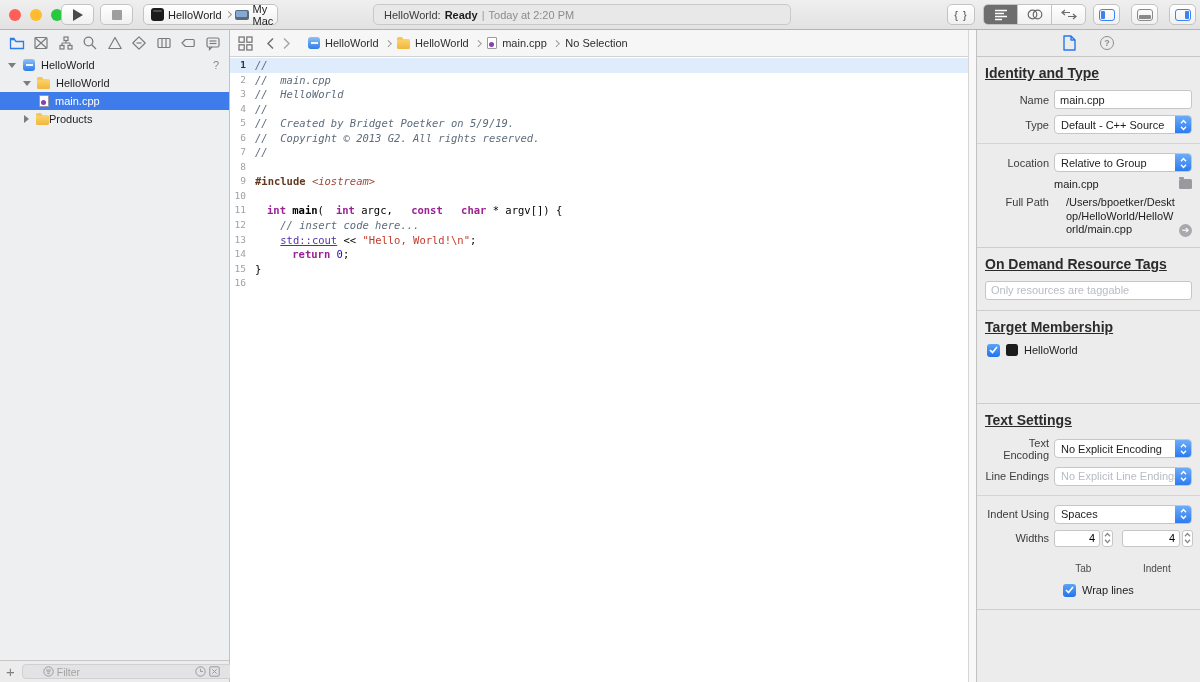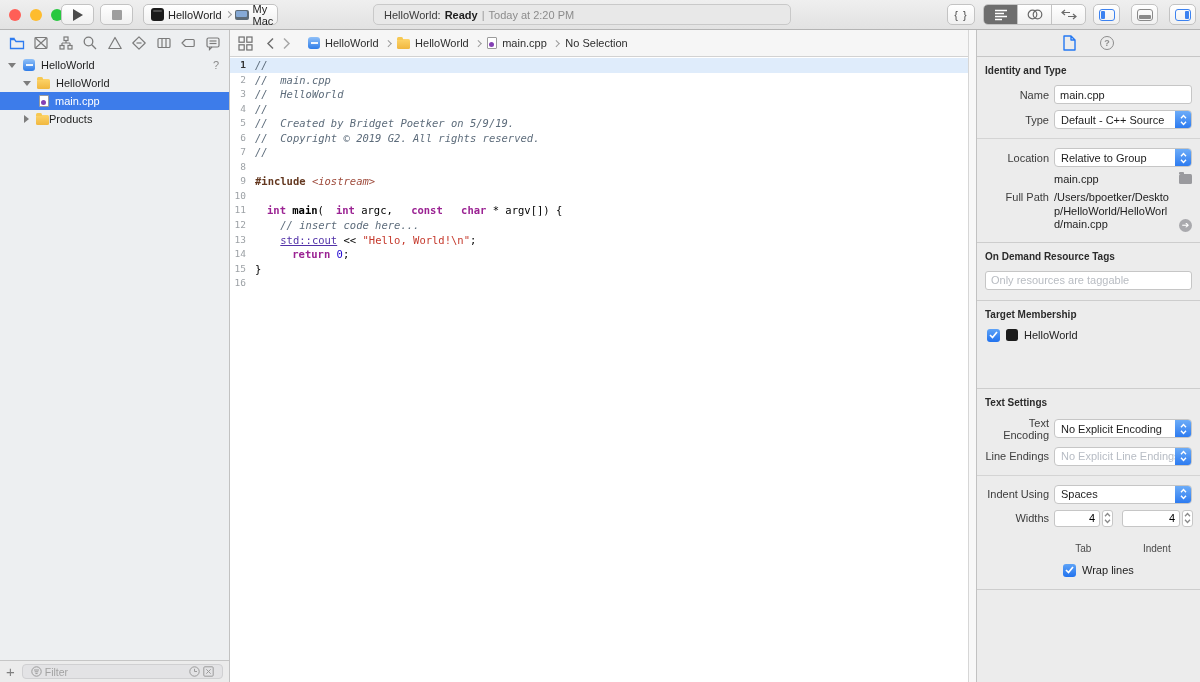--- a/index.html
+++ b/index.html
@@ -66,21 +66,21 @@
     background:#f6c853; border-radius:1.5px 1.5px 0 0; }
   .cppdoc { width:10px; height:12px; background:#fff; border:1px solid #9b9b9b; border-radius:1px;
     position:relative; flex:none; }
   .cppdoc:after { content:""; position:absolute; left:1px; top:3.5px; width:5px; height:5px;
     border-radius:50%; background:#8440b4; }
   .qbadge { position:absolute; right:10px; color:#8a8a8a; }
   .nav-footer { position:absolute; bottom:0; left:0; right:0; height:22px; background:#ececec;
     border-top:1px solid #c6c6c6; display:flex; align-items:center; padding:0 6px; }
   .plus { color:#7f7f7f; font-size:15px; font-weight:300; line-height:10px; }
   .filterbox { flex:1; margin-left:7px; height:15px; background:#e3e3e5; border:1px solid #d0d0d2;
-    border-radius:4px; display:flex; align-items:center; padding:0 8px; gap:3px; }
+    border-radius:4px; display:flex; align-items:center; padding:0 20px; gap:3px; }
   .filterbox input { flex:1; border:none; background:transparent; outline:none; font-size:10.5px;
     font-family:"Liberation Sans",sans-serif; color:#555; min-width:0; }
   .filterbox input::placeholder { color:#a2a2a2; }
 
   
   .editor { position:absolute; top:30px; left:230px; width:738px; bottom:0; background:#fff; }
   .jumpbar { height:27px; background:#f6f6f6; border-bottom:1px solid #d2d2d2; display:flex;
     align-items:center; padding:0 8px; gap:7px; color:#2e2e2e; }
   .jb-sep { width:4.5px; height:4.5px; border-top:1.3px solid #9a9a9a; border-right:1.3px solid #9a9a9a;
     transform:rotate(45deg); flex:none; }
@@ -105,23 +105,23 @@
     border-left:1px solid #d6d6d6; border-right:1px solid #c2c2c2; }
 
   
   .inspector { position:absolute; top:30px; right:0; width:223px; bottom:0; background:#ececec; }
   .insp-tabs { height:27px; border-bottom:1px solid #c6c6c6; display:flex; align-items:center;
     justify-content:center; gap:24px; }
   .help-circ { width:14px; height:14px; border:1.3px solid #8d8d8d; border-radius:50%; color:#8d8d8d;
     font-size:9px; display:flex; align-items:center; justify-content:center; font-weight:bold; }
   .isec { padding:8px 8px 10px; }
   .isec + .isec { border-top:1px solid #cdcdcd; }
-  .sec-h { font-weight:bold; font-size:10px; color:#2b2b2b; margin-bottom:9px; }
+  .sec-h { font-weight:bold; font-size:14px; color:#2b2b2b; margin-bottom:9px;text-decoration:underline; }
   .frow { display:flex; align-items:center; margin-bottom:6px; }
-  .frow.top { align-items:flex-start; }
+  .frow.top { align-items:flex-start;gap:12px; }
   .flabel { width:69px; text-align:right; padding-right:5px; color:#3c3c3c; flex:none; }
   .fctl { flex:1; min-width:0; }
   .tfield { width:100%; height:19px; background:#fff; border:1px solid #c6c6c6; border-radius:3px;
     padding:0 5px; font-size:11px; font-family:"Liberation Sans",sans-serif; color:#1d1d1d; outline:none; }
   .tfield::placeholder { color:#b8bcc2; }
   .popup { height:19px; background:#fff; border:1px solid #c6c6c6; border-radius:4px; display:flex;
     align-items:center; padding-left:6px; overflow:hidden; }
   .popup .val { flex:1; color:#1d1d1d; white-space:nowrap; overflow:hidden; }
   .popup .val.dis { color:#b7bcc4; }
   .pstep { width:16px; align-self:stretch; background:linear-gradient(#6cacf8,#2d7bf0); flex:none;
@@ -391,21 +391,21 @@
     <div class="crumb">
       <span>No Selection</span>
     </div>
   </div>
   <div class="code">
       <div class="code-line hl"><span class="gut cur">1</span><span class="src"><span class="seg-c">//</span></span></div>
       <div class="code-line"><span class="gut">2</span><span class="src"><span class="seg-c">//  main.cpp</span></span></div>
       <div class="code-line"><span class="gut">3</span><span class="src"><span class="seg-c">//  HelloWorld</span></span></div>
       <div class="code-line"><span class="gut">4</span><span class="src"><span class="seg-c">//</span></span></div>
       <div class="code-line"><span class="gut">5</span><span class="src"><span class="seg-c">//  Created by Bridget Poetker on 5/9/19.</span></span></div>
-      <div class="code-line"><span class="gut">6</span><span class="src"><span class="seg-c">//  Copyright © 2019 G2. All rights reserved.</span></span></div>
+      <div class="code-line"><span class="gut">6</span><span class="src"><span class="seg-c">//  Copyright © 2013 G2. All rights reserved.</span></span></div>
       <div class="code-line"><span class="gut">7</span><span class="src"><span class="seg-c">//</span></span></div>
       <div class="code-line"><span class="gut">8</span><span class="src"></span></div>
       <div class="code-line"><span class="gut">9</span><span class="src"><span class="seg-p">#include </span><span class="seg-i">&lt;iostream&gt;</span></span></div>
       <div class="code-line"><span class="gut">10</span><span class="src"></span></div>
       <div class="code-line"><span class="gut">11</span><span class="src"><span class="seg-k">int</span><span class="seg-x"> </span><span class="seg-fn">main</span><span class="seg-x">(</span><span class="seg-k">int</span><span class="seg-x"> argc, </span><span class="seg-k">const</span><span class="seg-x"> </span><span class="seg-k">char</span><span class="seg-x"> * argv[]) {</span></span></div>
       <div class="code-line"><span class="gut">12</span><span class="src"><span class="seg-x">    </span><span class="seg-c">// insert code here...</span></span></div>
       <div class="code-line"><span class="gut">13</span><span class="src"><span class="seg-x">    </span><span class="seg-t">std::cout</span><span class="seg-x"> &lt;&lt; </span><span class="seg-s">"Hello, World!\n"</span><span class="seg-x">;</span></span></div>
       <div class="code-line"><span class="gut">14</span><span class="src"><span class="seg-x">    </span><span class="seg-k">return</span><span class="seg-x"> </span><span class="seg-n">0</span><span class="seg-x">;</span></span></div>
       <div class="code-line"><span class="gut">15</span><span class="src"><span class="seg-x">}</span></span></div>
       <div class="code-line"><span class="gut">16</span><span class="src"></span></div>

